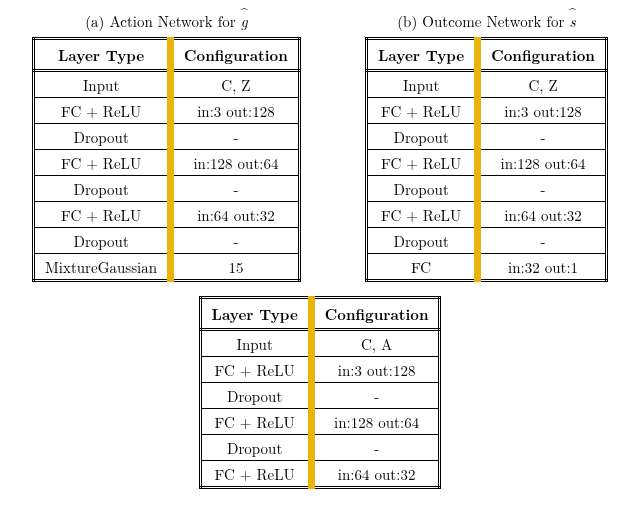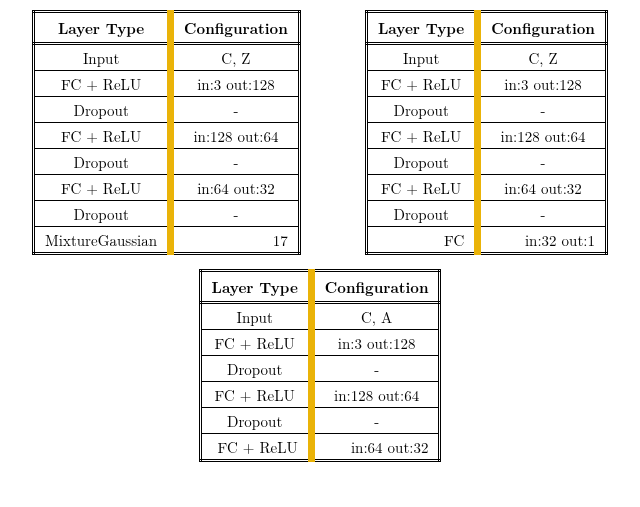--- a/index.html
+++ b/index.html
@@ -67,34 +67,36 @@
     border-left: 3px double #000;
   }
   table.net th:last-child, table.net td:last-child {
     border-right: 3px double #000;
   }
   table.net tbody tr td {
     border-bottom: 1px solid #000;
   }
   table.net tbody tr:last-child td {
     border-bottom: 3px double #000;
-    text-align: right;
   }
   .ital { }
   .row2 {
     display: flex;
     justify-content: center;
     margin-top: 14px;
   }
 </style>
 </head>
 <body>
 
 <div class="row">
   <div class="block">
+    <div class="caption">
+      <span>(a) Action Network for </span><span class="hat">g</span>
+    </div>
     <table class="net">
       <thead>
         <tr>
           <th>Layer Type</th>
           <th>Configuration</th>
         </tr>
       </thead>
       <tbody>
           <tr>
             <td>Input</td>
@@ -119,27 +121,30 @@
           <tr>
             <td>FC + ReLU</td>
             <td>in:64 out:32</td>
           </tr>
           <tr>
             <td>Dropout</td>
             <td>-</td>
           </tr>
           <tr>
             <td>MixtureGaussian</td>
-            <td>17</td>
+            <td>15</td>
           </tr>
         </tbody>
     </table>
   </div>
 
   <div class="block">
+    <div class="caption">
+      <span>(b) Outcome Network for </span><span class="hat">s</span>
+    </div>
     <table class="net">
       <thead>
         <tr>
           <th>Layer Type</th>
           <th>Configuration</th>
         </tr>
       </thead>
       <tbody>
           <tr>
             <td>Input</td>

